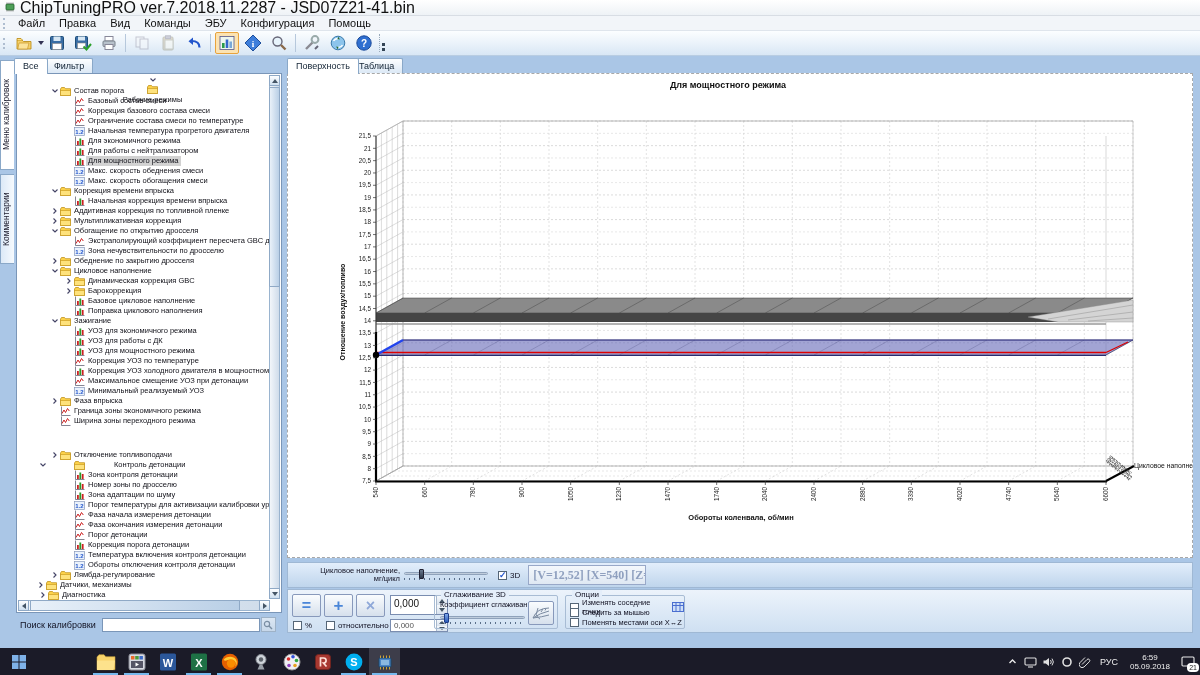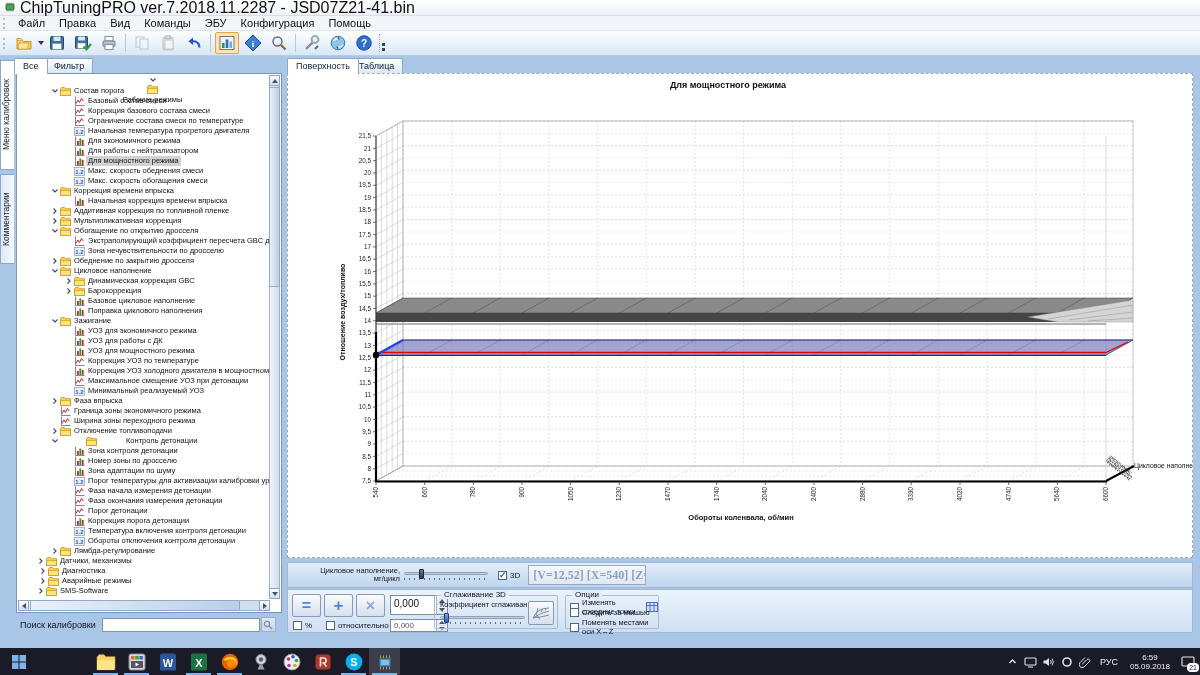--- a/index.html
+++ b/index.html
@@ -643,35 +643,35 @@
             <div class="tree-row" style="padding-left: 32px;">
               <span class="t-exp"></span>
               <span class="t-ico">
                 <svg width="11" height="11" viewBox="0 0 11 11">
                   <path d="M1.5 .5v9h9" fill="none" stroke="#667" stroke-width="0.8"></path>
                   <path d="M2 7.5l2-3.5 1.5 2.5 2-4 1.8 2.5" fill="none" stroke="#cc2222" stroke-width="1"></path>
                 </svg>
               </span>
               <span class="t-lbl">Ширина зоны переходного режима</span>
             </div>
-            <div class="tree-row" style="padding-left: 32px;">
+            <div class="tree-row" style="padding-left: 32px; margin-top: 24px;">
               <span class="t-exp">
                 <svg width="8" height="8" viewBox="0 0 8 8">
                   <path d="M2.5 1.5L5 4 2.5 6.5" fill="none" stroke="#446" stroke-width="1.1"></path>
                 </svg>
               </span>
               <span class="t-ico">
                 <svg width="11" height="11" viewBox="0 0 11 11">
                   <path d="M.5 9.5V3l1-1.5h3l1 1.2h5V9.5z" fill="#fdd24a" stroke="#b8860b" stroke-width="0.7"></path>
                   <path d="M.5 4.5h10v5H.5z" fill="#fee27c" stroke="#b8860b" stroke-width="0.5"></path>
                 </svg>
               </span>
               <span class="t-lbl">Отключение топливоподачи</span>
             </div>
-            <div class="tree-row" style="padding-left: 32px; gap: 26px;">
+            <div class="tree-row" style="padding-left: 20px; gap: 26px;">
               <span class="t-exp">
                 <svg width="8" height="8" viewBox="0 0 8 8">
                   <path d="M1.5 2.5L4 5l2.5-2.5" fill="none" stroke="#446" stroke-width="1.1"></path>
                 </svg>
               </span>
               <span class="t-ico">
                 <svg width="11" height="11" viewBox="0 0 11 11">
                   <path d="M.5 9.5V3l1-1.5h3l1 1.2h5V9.5z" fill="#fdd24a" stroke="#b8860b" stroke-width="0.7"></path>
                   <path d="M.5 4.5h10v5H.5z" fill="#fee27c" stroke="#b8860b" stroke-width="0.5"></path>
                 </svg>
@@ -1207,21 +1207,21 @@
               <div class="dots"></div>
             <div class="thumb" id="smooth-thumb" style="background: linear-gradient(rgb(127, 168, 232), rgb(42, 90, 184)); border-color: rgb(26, 58, 136); left: 5%;"></div>
           </div>
           <div style="position:absolute; right:3px; top:5px; width:26px; height:24px; background:linear-gradient(#fafcfe,#d6e0ec); border:1px solid #8899bb; border-radius:2px; display:flex; align-items:center; justify-content:center;">
             <svg width="20" height="16" viewBox="0 0 20 16">
                 <path d="M2 13 Q6 3 18 3 M2 13 Q9 8 18 6 M2 13 Q11 12 18 10 M5 10 Q8 14 9 14 M5 10 L7 3 M10 7 L12 4 M14 5.5 L15 3.5" fill="none" stroke="#7a8aa0" stroke-width="1"></path>
               </svg>
           </div>
         </div>
 
-        <div class="gbox" style="left:277px; top:5px; width:94px; height:34px;">
+        <div class="gbox" style="left:277px; top:5px; width:120px; height:34px;">
           <span class="gt">Опции</span>
           <div class="opt-row" style="left:4px; top:2px;">
             <span class="cb"></span>
             <span class="cb-lbl" style="font-size:7.5px;">Изменять соседние точки</span>
             <span style="margin-left:3px;">
               <svg width="12" height="10" viewBox="0 0 12 10">
                   <rect x="0.5" y="0.5" width="11" height="9" fill="#cfe0f8" stroke="#4a6ed0"></rect>
                   <line x1="0.5" y1="3.5" x2="11.5" y2="3.5" stroke="#4a6ed0"></line>
                   <line x1="4" y1="0.5" x2="4" y2="9.5" stroke="#4a6ed0"></line>
                   <line x1="8" y1="0.5" x2="8" y2="9.5" stroke="#4a6ed0"></line>

